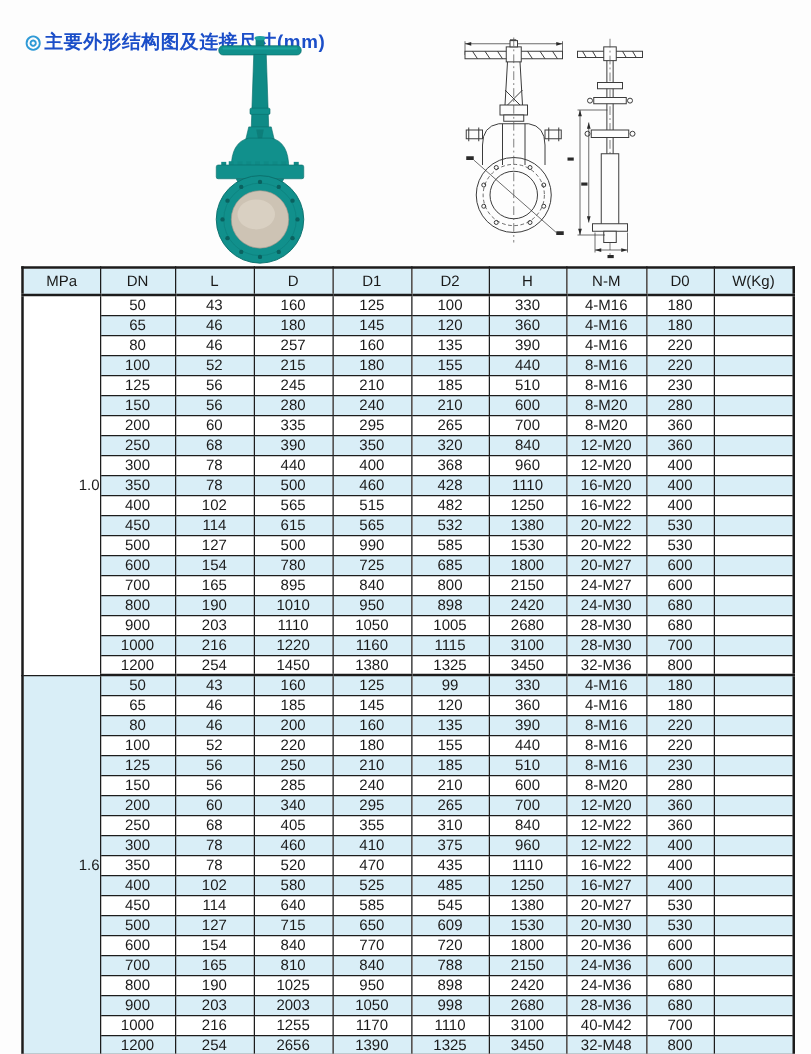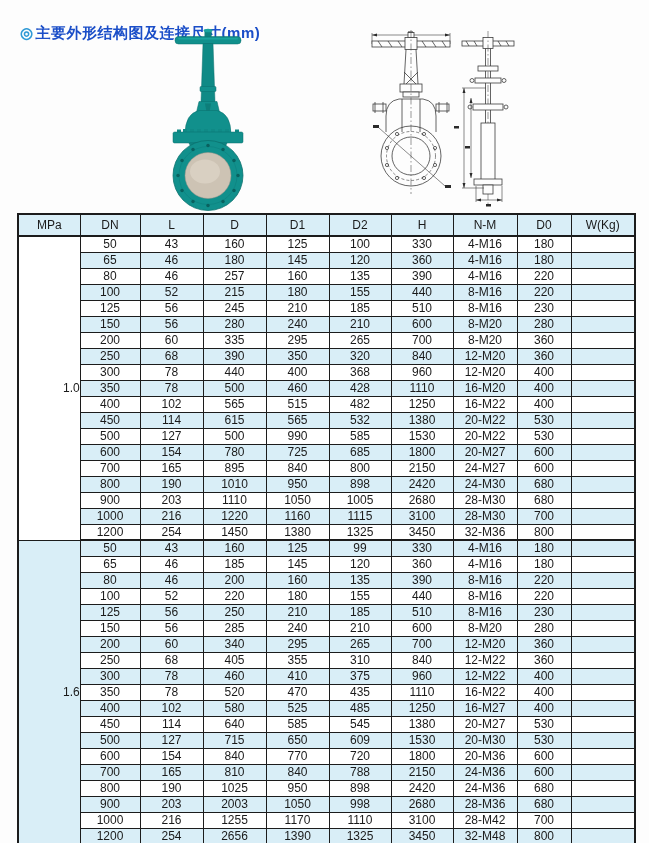--- a/index.html
+++ b/index.html
@@ -637,21 +637,21 @@
           <td>680</td>
           <td></td>
         </tr>
         <tr>
           <td>1000</td>
           <td>216</td>
           <td>1255</td>
           <td>1170</td>
           <td>1110</td>
           <td>3100</td>
-          <td>28-M42</td>
+          <td>40-M42</td>
           <td>700</td>
           <td></td>
         </tr>
         <tr class="stripe">
           <td>1200</td>
           <td>254</td>
           <td>2656</td>
           <td>1390</td>
           <td>1325</td>
           <td>3450</td>

